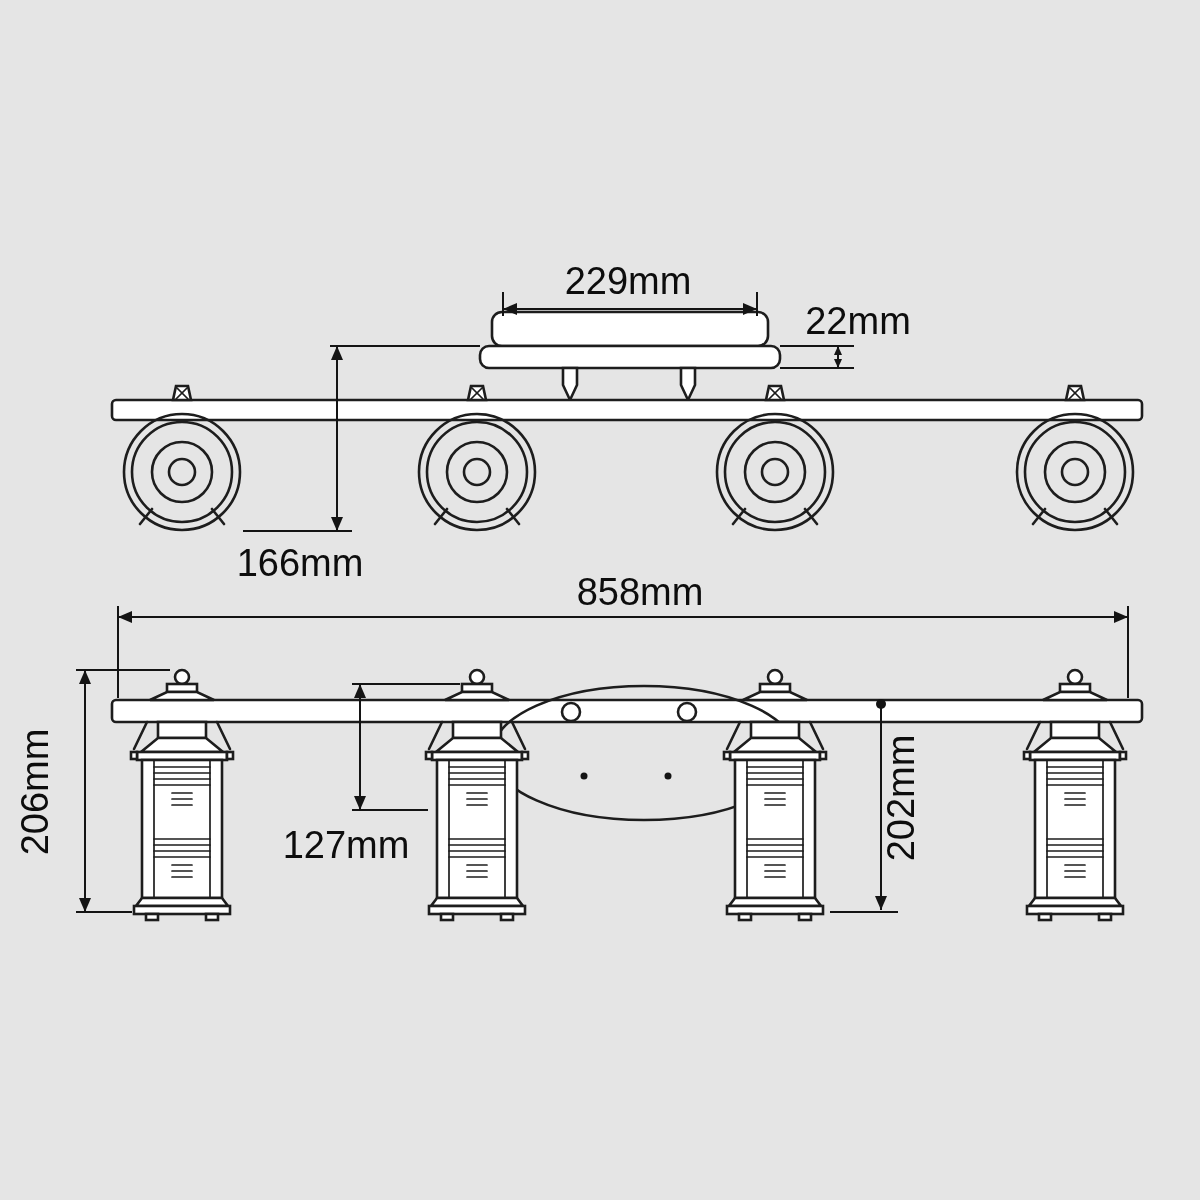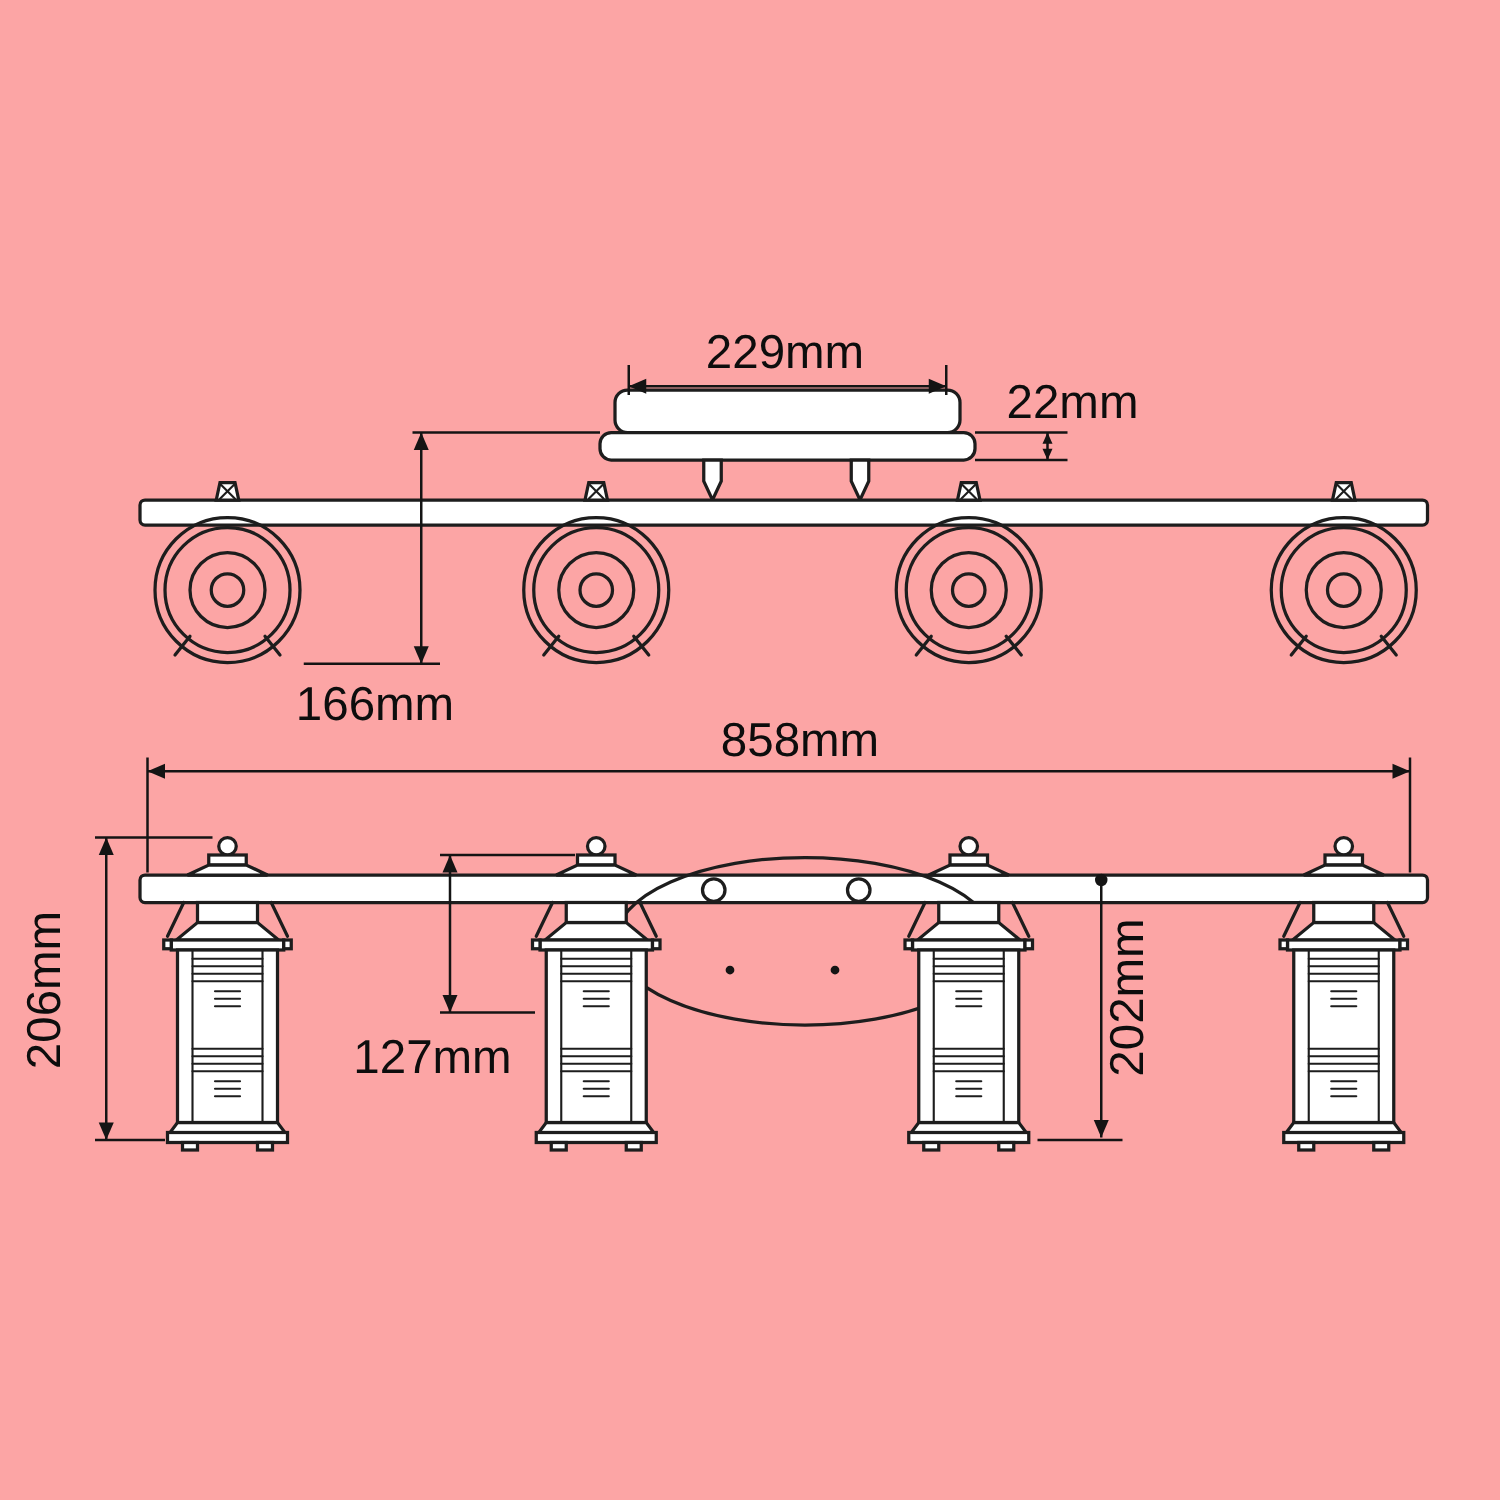--- a/index.html
+++ b/index.html
@@ -6,21 +6,21 @@
     margin: 0;
     padding: 0;
     background: #ffffff;
     width: 1200px;
     height: 1200px;
     font-family: "Liberation Sans", sans-serif;
   }
   .stage {
     width: 1200px;
     height: 1200px;
-    background: #fca5a5;
+    background: #e5e5e5;
     position: relative;
   }
   svg { display: block; }
 
   
   .o  { stroke: #1d1d1d; stroke-width: 2.6; fill: none; stroke-linecap: round; }
   .ow { stroke: #1d1d1d; stroke-width: 2.6; fill: #ffffff; }
   .thin { stroke: #1d1d1d; stroke-width: 1.7; fill: none; stroke-linecap: round; }
 
   

